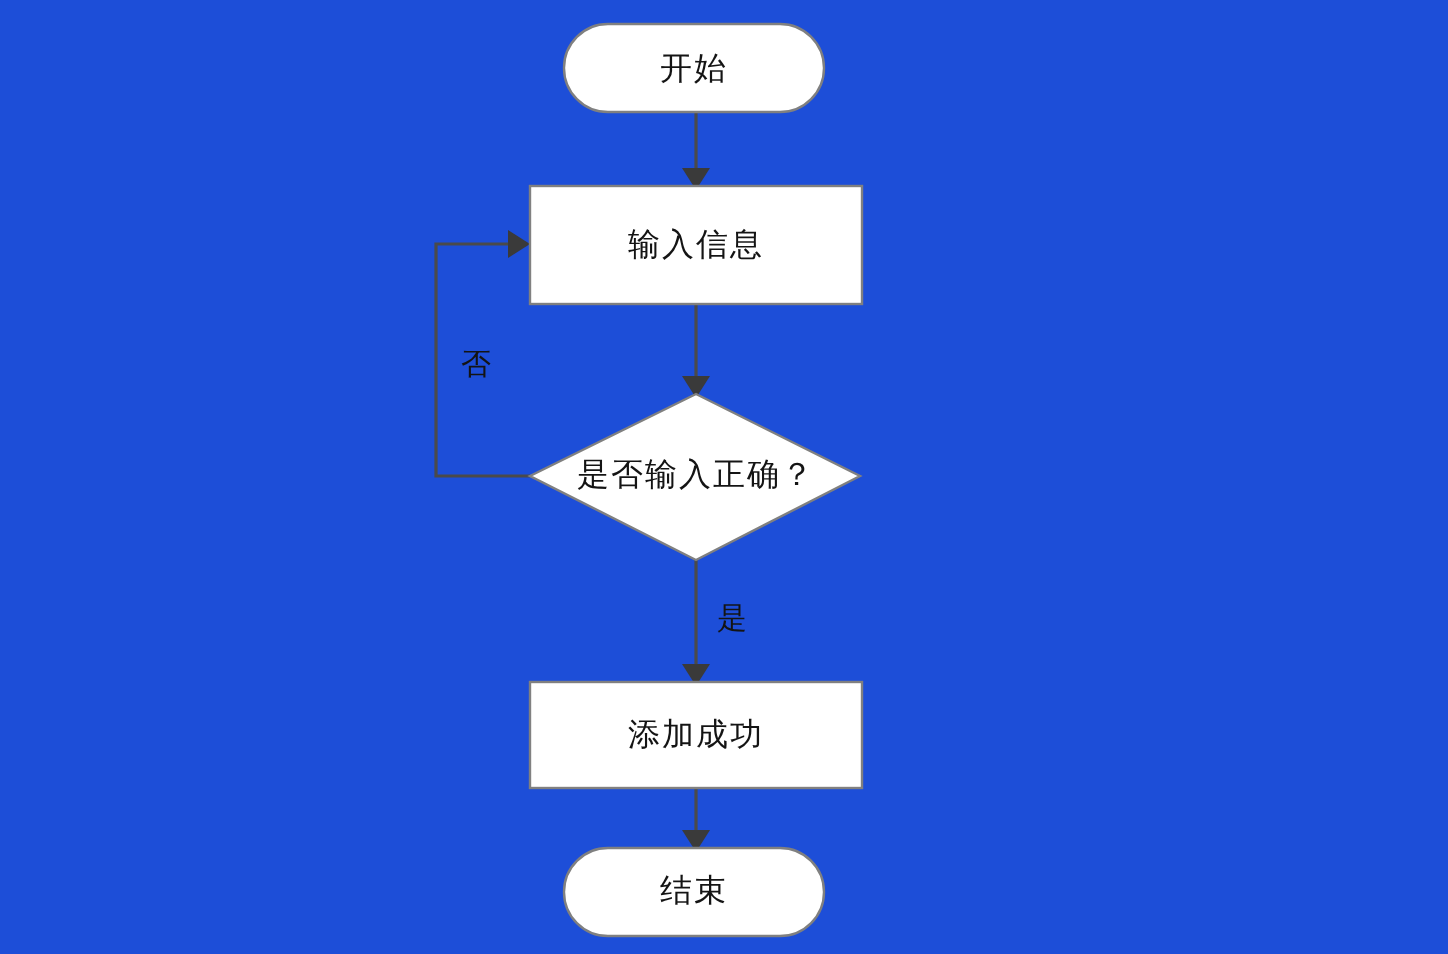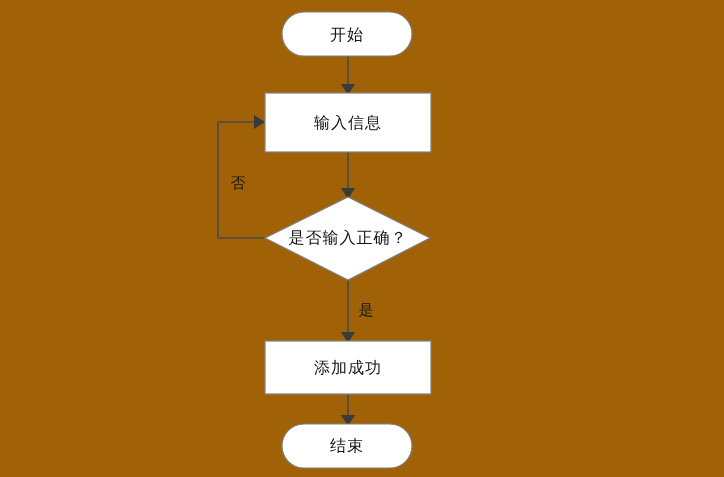--- a/index.html
+++ b/index.html
@@ -8,21 +8,21 @@
     padding: 0;
     background: #ffffff;
   }
   body {
     font-family: "DejaVu Sans", "Liberation Sans", sans-serif;
   }
   #canvas {
     position: relative;
     width: 724px;
     height: 477px;
-    background: #a16207;
+    background: #1d4ed8;
     overflow: hidden;
   }
   #flow-svg {
     position: absolute;
     top: 0;
     left: 0;
     width: 724px;
     height: 477px;
   }
   .node-text {

